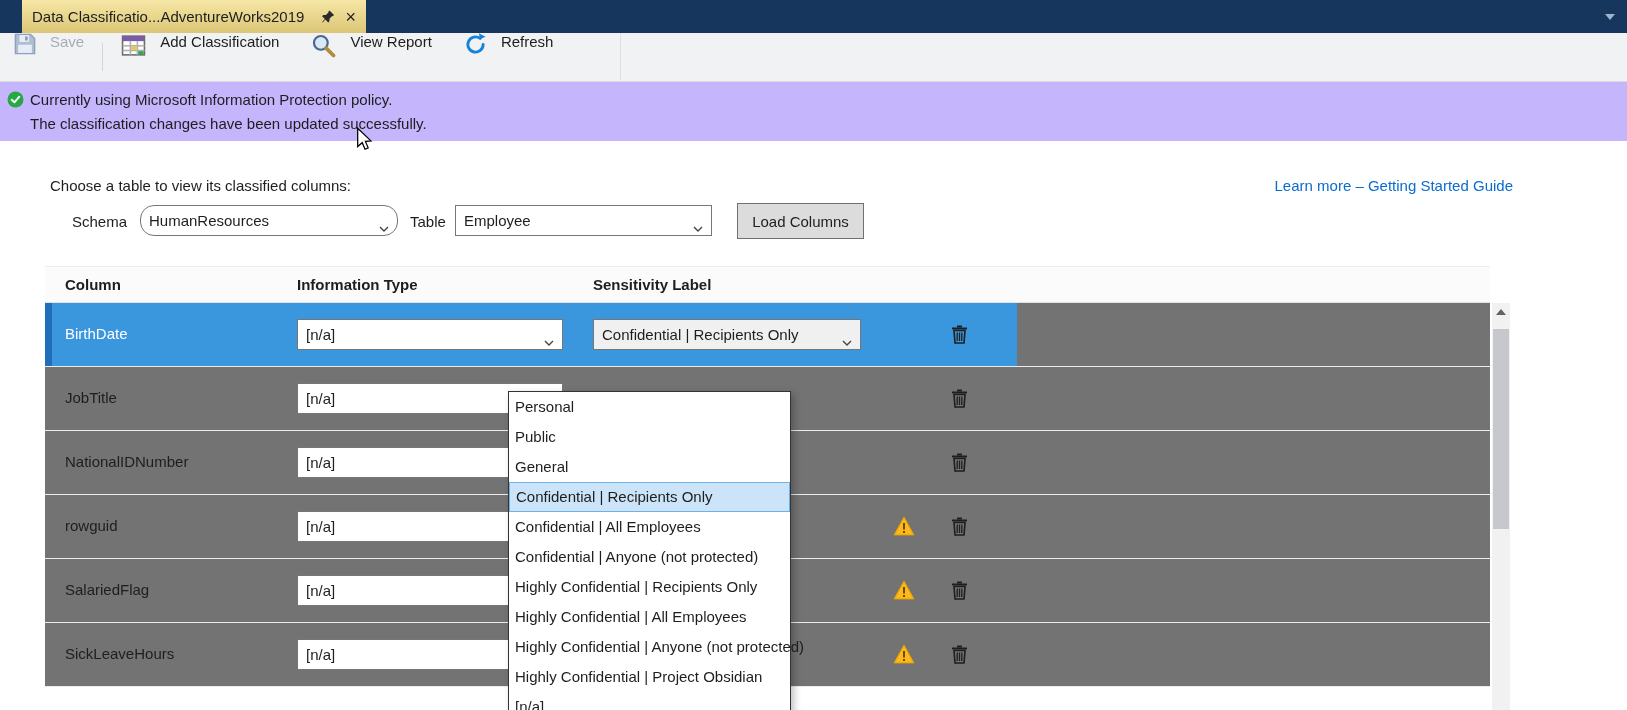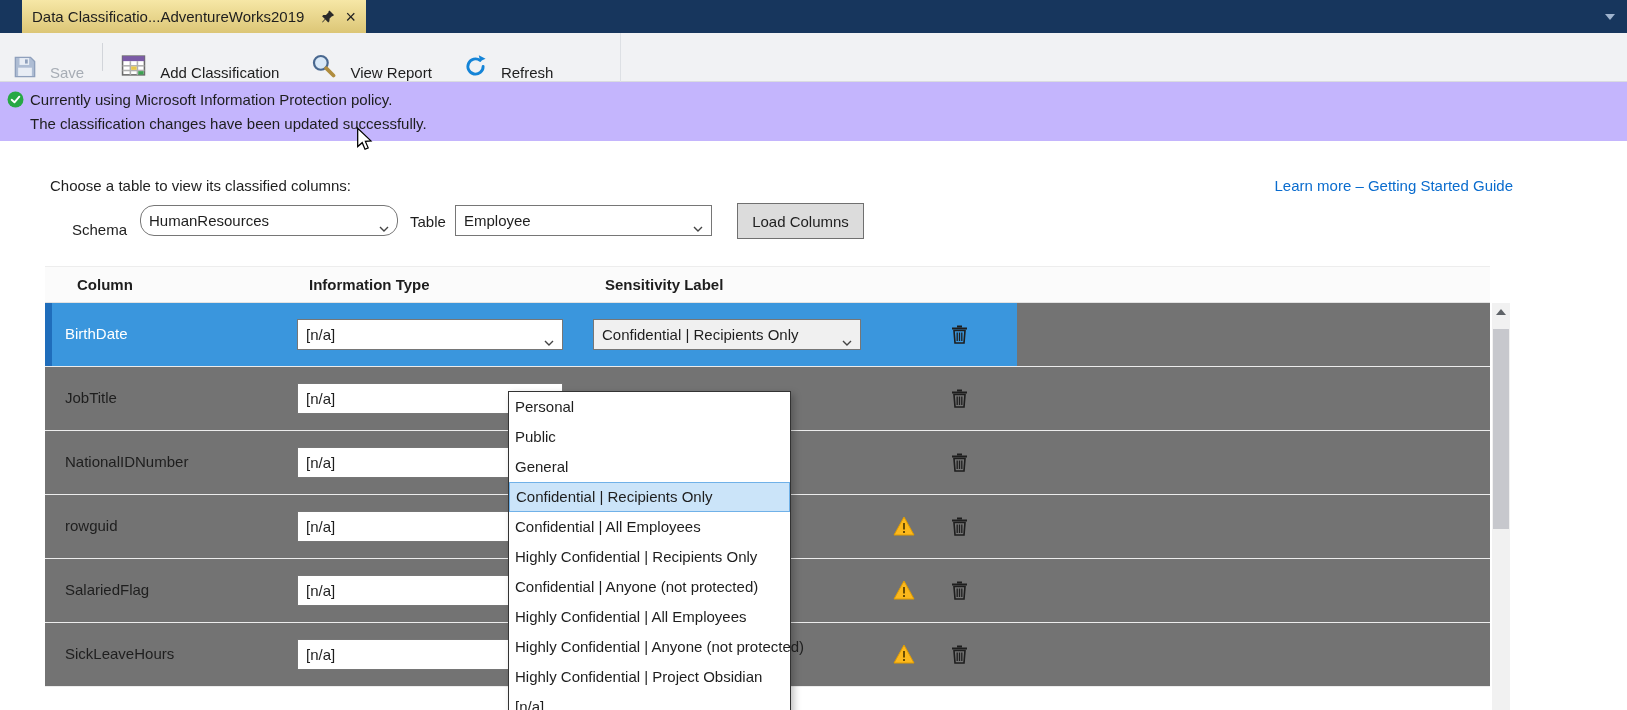--- a/index.html
+++ b/index.html
@@ -15,52 +15,52 @@
   .tab-label { flex:1; white-space:nowrap; overflow:hidden; color:#1e1e1e; }
   .tab-icon { display:flex; align-items:center; cursor:pointer; }
   .close-glyph { font-size:18px; line-height:1; color:#222; }
   .tab-overflow { position:absolute; right:12px; top:14px; width:0; height:0;
                   border-left:5px solid transparent; border-right:5px solid transparent;
                   border-top:6px solid #9fb3cd; cursor:pointer; }
 
   
   .toolbar { position:absolute; left:0; top:33px; width:100%; height:49px; background:#f1f2f4;
              border-bottom:1px solid #dadce0; display:flex; align-items:center; padding-left:14px; }
-  .tool-btn { display:flex; align-items:flex-end; gap:14px; padding:0 16px; height:100%; cursor:pointer; }
+  .tool-btn { display:flex; align-items:flex-start; gap:14px; padding:0 16px; height:100%; cursor:pointer; }
   .tool-btn:first-child { padding-left:0; }
   .tool-btn .label { font-size:15px; color:#1e1e1e; white-space:nowrap; }
   .tool-btn.disabled .label { color:#a7adb5; }
   .tb-sep { width:1px; height:28px; background:#d2d5da; margin:0 2px; }
   .toolbar-end-sep { position:absolute; left:620px; top:33px; height:49px; width:1px; background:#dde0e4; }
 
   
   .info-bar { position:absolute; left:0; top:82px; width:100%; height:59px; background:#c4b5fd; }
   .info-check { position:absolute; left:7px; top:9px; }
   .info-lines { position:absolute; left:30px; top:6px; line-height:24px; }
 
   
   .caption { position:absolute; left:50px; top:177px; }
   .learn-link { position:absolute; right:114px; top:177px; color:#0a6cce; cursor:pointer; white-space:nowrap; }
-  .schema-label { position:absolute; left:72px; top:213px;margin-top:8px; }
+  .schema-label { position:absolute; left:72px; top:213px; }
   .table-label  { position:absolute; left:410px; top:213px;text-align:right; }
 
   .combo { position:absolute; height:31px; background:#fff; border:1px solid #767676;
            display:flex; align-items:center; padding:0 26px 0 8px; cursor:pointer; white-space:nowrap; }
   .combo .combo-arrow { position:absolute; right:8px; top:12px; }
   .combo-schema { left:140px; top:205px; width:258px;border-radius:14px; }
   .combo-table  { left:455px; top:205px; width:257px; }
 
   .load-btn { position:absolute; left:737px; top:203px; width:127px; height:36px; background:#dcdcdc;
               border:1px solid #707070; display:flex; align-items:center; justify-content:center; cursor:pointer;text-align:right; }
 
   
   .grid { position:absolute; left:45px; top:266px; width:1445px; }
   .grid-header { position:relative; height:37px; background:#fbfbfb;
                  border-top:1px solid #ededed; border-bottom:1px solid #e2e2e2; }
-  .gh { position:absolute; top:9px; font-weight:bold;margin-left:12px; }
+  .gh { position:absolute; top:9px; font-weight:bold; }
   .gh-column { left:20px; } .gh-infotype { left:252px; } .gh-sens { left:548px; }
 
   .grid-row { position:relative; height:64px; border-bottom:1px solid #ececec; background:#737373; }
   .sel-bg { position:absolute; left:0; top:0; width:972px; height:100%; background:#3a96dd; }
   .sel-accent { position:absolute; left:0; top:0; width:7px; height:100%; background:#1f6dbb; }
   .cell-column { position:absolute; left:20px; top:22px; z-index:2; }
   .grid-row.selected .cell-column { color:#ffffff; }
   .row-combo-info { left:252px; top:16px; width:266px; z-index:2; }
   .row-combo-sens { left:548px; top:16px; width:268px; z-index:2; background:#f0f0f0; }
   .warning-slot { position:absolute; left:848px; top:21px; z-index:2; }
@@ -361,22 +361,22 @@
       </span>
     </div>
   </div>
 
   <div class="dd-popup">
     <div class="dd-item">Personal</div>
     <div class="dd-item">Public</div>
     <div class="dd-item">General</div>
     <div class="dd-item highlighted">Confidential | Recipients Only</div>
     <div class="dd-item">Confidential | All Employees</div>
+    <div class="dd-item">Confidential | Anyone (not protected)</div>
     <div class="dd-item">Highly Confidential | Recipients Only</div>
-    <div class="dd-item">Confidential | Anyone (not protected)</div>
     <div class="dd-item">Highly Confidential | All Employees</div>
     <div class="dd-item">Highly Confidential | Anyone (not protected)</div>
     <div class="dd-item">Highly Confidential | Project Obsidian</div>
     <div class="dd-item">[n/a]</div>
   </div>
 
   <div class="scrollbar">
     <div class="sb-btn-up"></div>
     <div class="sb-thumb"></div>
   </div>

